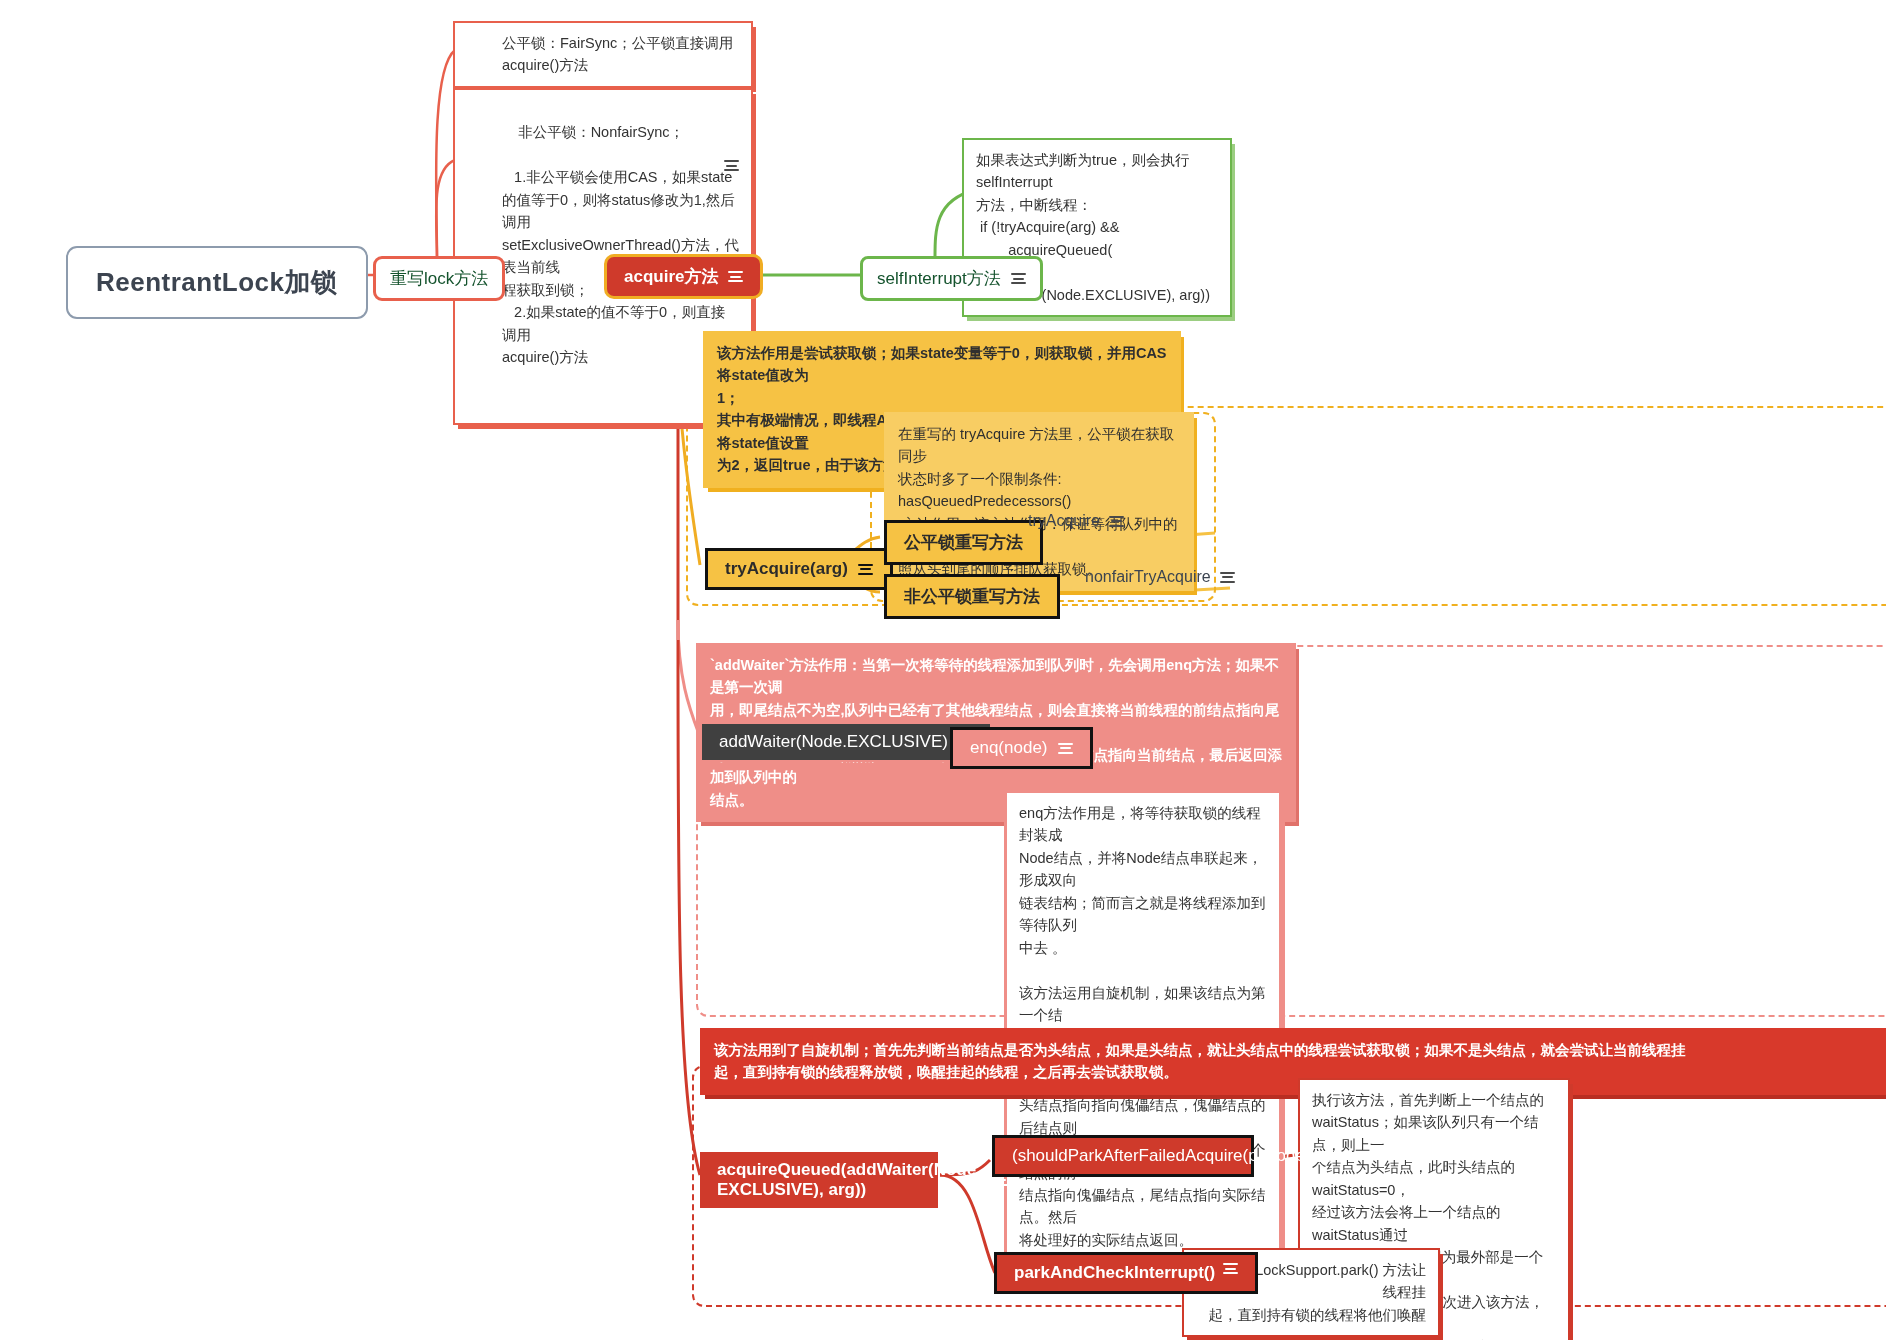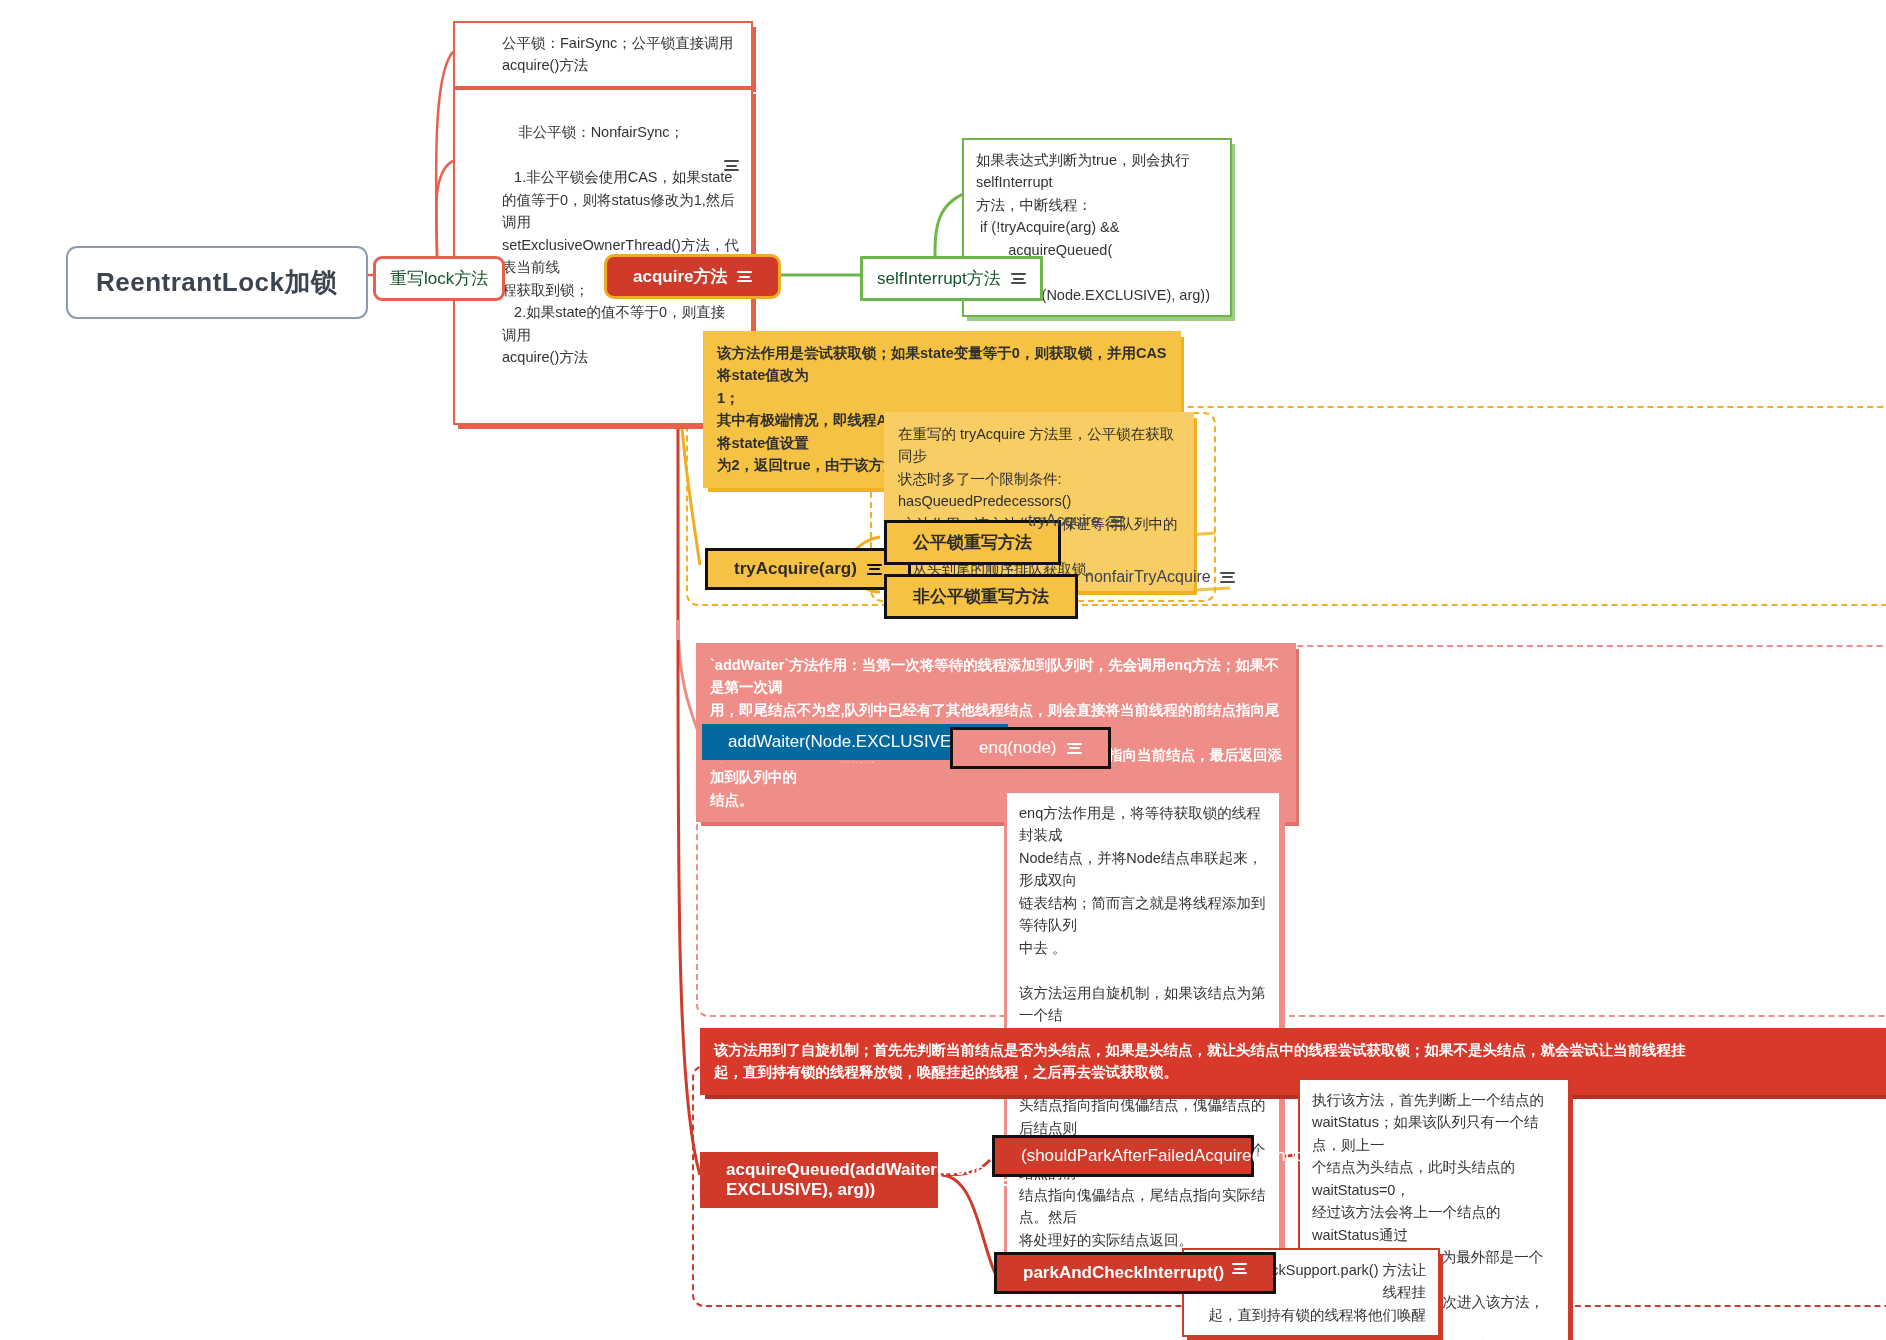--- a/index.html
+++ b/index.html
@@ -22,29 +22,29 @@
     padding:17px 28px; font-size:26px; font-weight:bold; color:#3c4450;
     letter-spacing:.5px;
   }
 
   
   .nb {
     border:3px solid #e8604c; border-radius:9px; background:#fff;
     padding:8px 14px; font-size:17px; color:#14532d; font-weight:500;
     white-space:nowrap;
   }
-  .nb.green { border-color:#6cb64b; border-radius:1px;text-align:right; }
+  .nb.green { border-color:#6cb64b; border-radius:8px;text-align:right; }
 
   
   .filled {
-    padding:8px 26px; font-size:17px; white-space:nowrap; font-weight:bold;
+    padding:8px 17px; font-size:17px; white-space:nowrap; font-weight:bold;
   }
   .f-red     { background:#cf3a2b; color:#fff; border:3px solid #f0ad23; border-radius:10px; }
   .f-amber   { background:#f6c244; color:#2b2b2b; border:3px solid #111; }
-  .f-pink    { background:#0369a1; color:#fff; border:2px solid #ef8e88; }
+  .f-pink    { background:#404040; color:#fff; border:2px solid #ef8e88; }
   .f-pinkdk  { background:#ef8e88; color:#fff; border:3px solid #111; }
   .f-red2    { background:#cf3a2b; color:#fff; }
   .f-red2b   { background:#cf3a2b; color:#fff; border:3px solid #111; }
 
   .leaf-label {
     position:absolute; font-size:16px; color:#3c4450;
     display:flex; align-items:center; gap:9px; white-space:nowrap;
   }
 
   

